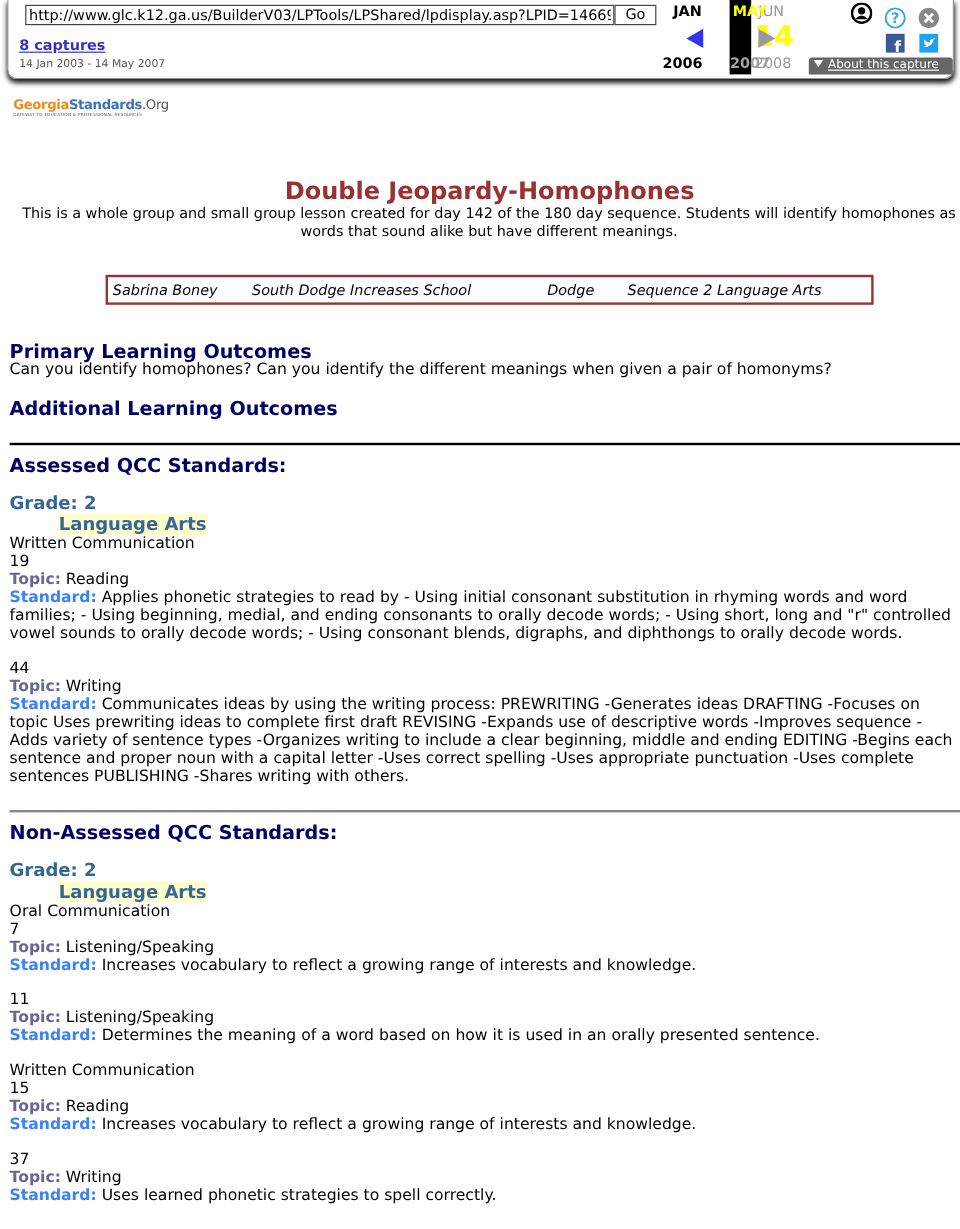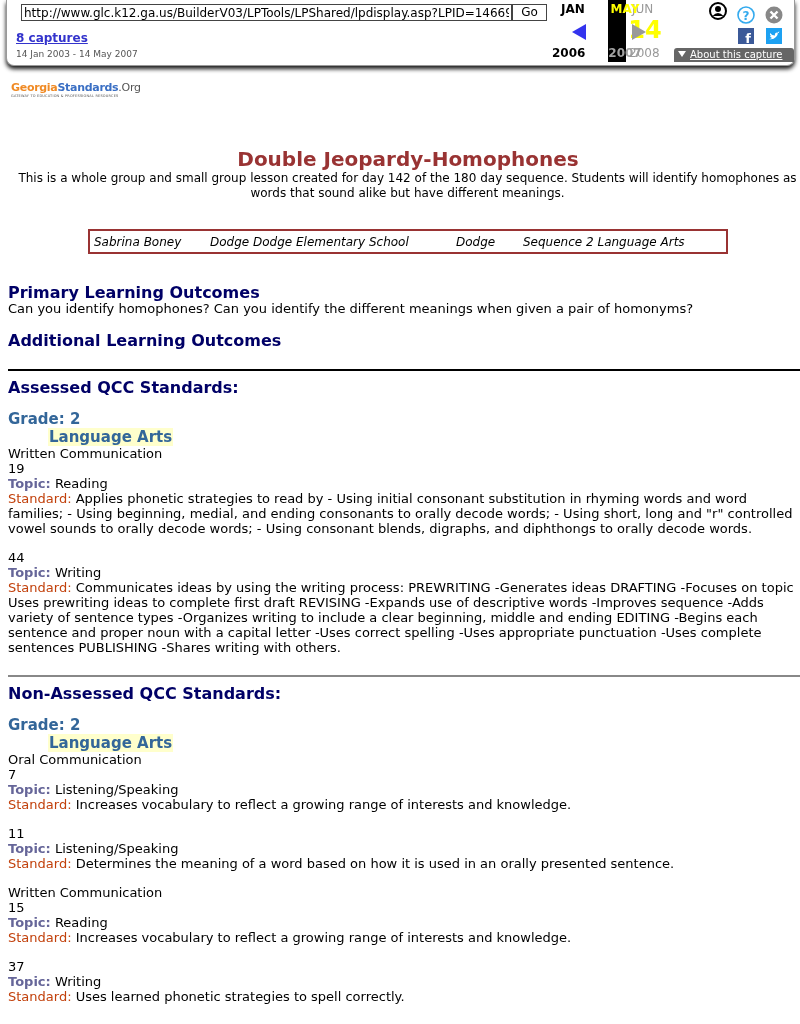--- a/index.html
+++ b/index.html
@@ -87,21 +87,21 @@
   }
   .body-text { position: absolute; left: 8px; width: 790px; font-size: 13px; line-height: 15px; color: #000; }
   .hr { position: absolute; left: 8px; width: 792px; }
   .hr.dark { border-top: 2px solid #000; }
   .hr.grey { border-top: 2px solid #888; }
 
   .grade { position: absolute; left: 8px; font-size: 15px; font-weight: bold; color: #336699; }
   .subject { position: absolute; left: 8px; font-size: 15px; font-weight: bold; color: #336699; background: #ffffcc; padding: 0 1px; margin-left: 40px; }
   .line { position: absolute; left: 8px; font-size: 13px; line-height: 15px; color: #000; white-space: nowrap; }
   .topic-lbl { color: #666699; font-weight: bold; }
-  .std-lbl { color: #c2410c; font-weight: normal; }
+  .std-lbl { color: #3b82f6; font-weight: bold; }
   .std-text { position: absolute; left: 8px; width: 792px; font-size: 13px; line-height: 15px; color: #000; }
 </style>
 </head>
 <body>
 
 <div class="wb-toolbar">
   <input class="wb-url" type="text" value="http://www.glc.k12.ga.us/BuilderV03/LPTools/LPShared/lpdisplay.asp?LPID=14669" style="">
   <div class="wb-go">Go</div>
   <a class="wb-captures">8 captures</a>
   <div class="wb-range">14 Jan 2003 - 14 May 2007</div>
@@ -148,21 +148,21 @@
 <div class="logo">
   <div class="name"><span class="g1">Georgia</span><span class="g2">Standards</span><span class="g3">.Org</span></div>
   <div class="tag">GATEWAY TO EDUCATION &amp; PROFESSIONAL RESOURCES</div>
 </div>
 
 <div class="title">Double Jeopardy-Homophones</div>
 <div class="desc">This is a whole group and small group lesson created for day 142 of the 180 day sequence. Students will identify homophones as words that sound alike but have different meanings.</div>
 
 <div class="meta-box">
   <span style="left:4px">Sabrina Boney</span>
-  <span style="left:120px">Dodge Dodge Elementary School</span>
+  <span style="left:120px">South Dodge Increases School</span>
   <span style="left:366px">Dodge</span>
   <span style="left:433px">Sequence 2 Language Arts</span>
 </div>
 
 <div class="section-h" style="top:283px">Primary Learning Outcomes</div>
 <div class="body-text" style="top:301px">Can you identify homophones? Can you identify the different meanings when given a pair of homonyms?</div>
 <div class="section-h" style="top:331px">Additional Learning Outcomes</div>
 
 <div class="hr dark" style="top:369px"></div>
 

